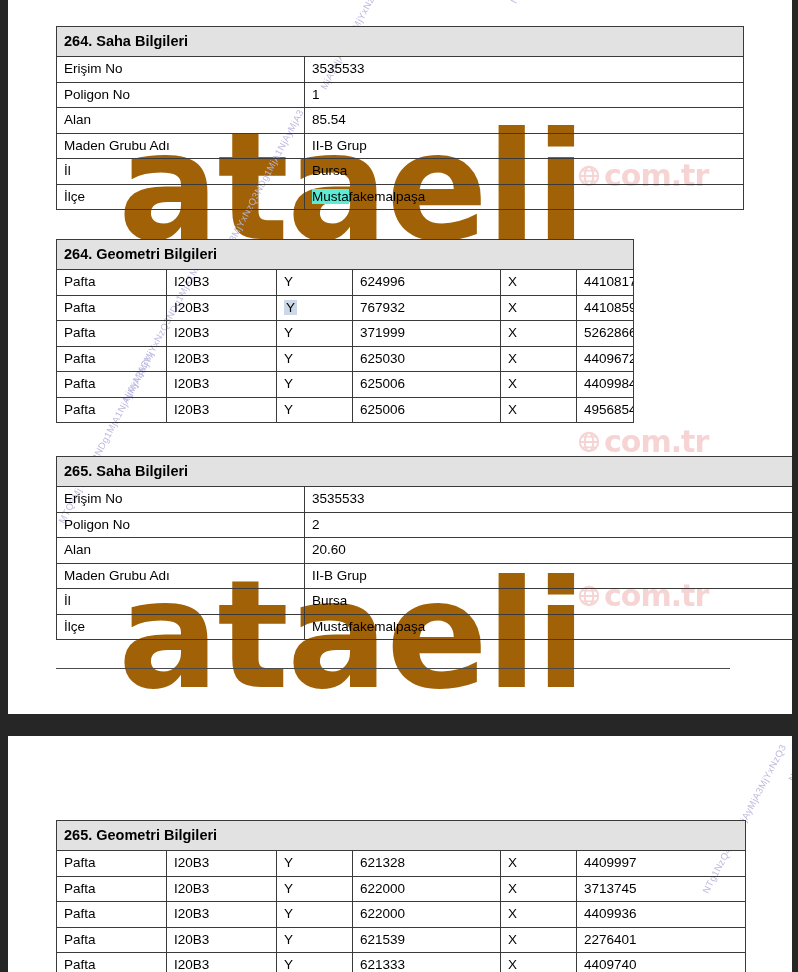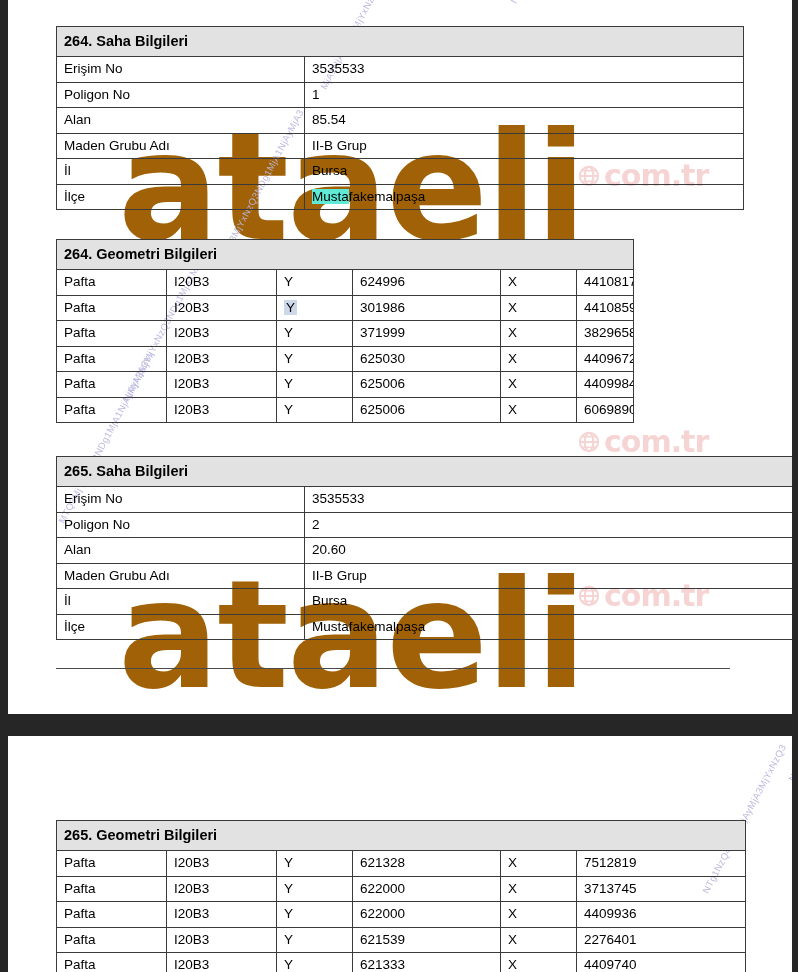--- a/index.html
+++ b/index.html
@@ -246,31 +246,31 @@
         <td>I20B3</td>
         <td>Y</td>
         <td>624996</td>
         <td>X</td>
         <td>4410817</td>
       </tr>
       <tr>
         <td>Pafta</td>
         <td>I20B3</td>
         <td><span class="sel-soft">Y</span></td>
-        <td>301986</td>
+        <td>767932</td>
         <td>X</td>
         <td>4410859</td>
       </tr>
       <tr>
         <td>Pafta</td>
         <td>I20B3</td>
         <td>Y</td>
         <td>371999</td>
         <td>X</td>
-        <td>3829658</td>
+        <td>5262866</td>
       </tr>
       <tr>
         <td>Pafta</td>
         <td>I20B3</td>
         <td>Y</td>
         <td>625030</td>
         <td>X</td>
         <td>4409672</td>
       </tr>
       <tr>
@@ -280,21 +280,21 @@
         <td>625006</td>
         <td>X</td>
         <td>4409984</td>
       </tr>
       <tr>
         <td>Pafta</td>
         <td>I20B3</td>
         <td>Y</td>
         <td>625006</td>
         <td>X</td>
-        <td>6069890</td>
+        <td>4956854</td>
       </tr>
     </tbody>
   </table>
 
   <table class="doc-table" style="left:56px; top:456px; width:760px;">
     <colgroup>
         <col style="width:248px">
         <col>
       </colgroup>
     <tbody>
@@ -344,21 +344,21 @@
     <tbody>
       <tr class="caption-row">
         <td colspan="6">265. Geometri Bilgileri</td>
       </tr>
       <tr>
         <td>Pafta</td>
         <td>I20B3</td>
         <td>Y</td>
         <td>621328</td>
         <td>X</td>
-        <td>7512819</td>
+        <td>4409997</td>
       </tr>
       <tr>
         <td>Pafta</td>
         <td>I20B3</td>
         <td>Y</td>
         <td>622000</td>
         <td>X</td>
         <td>3713745</td>
       </tr>
       <tr>

